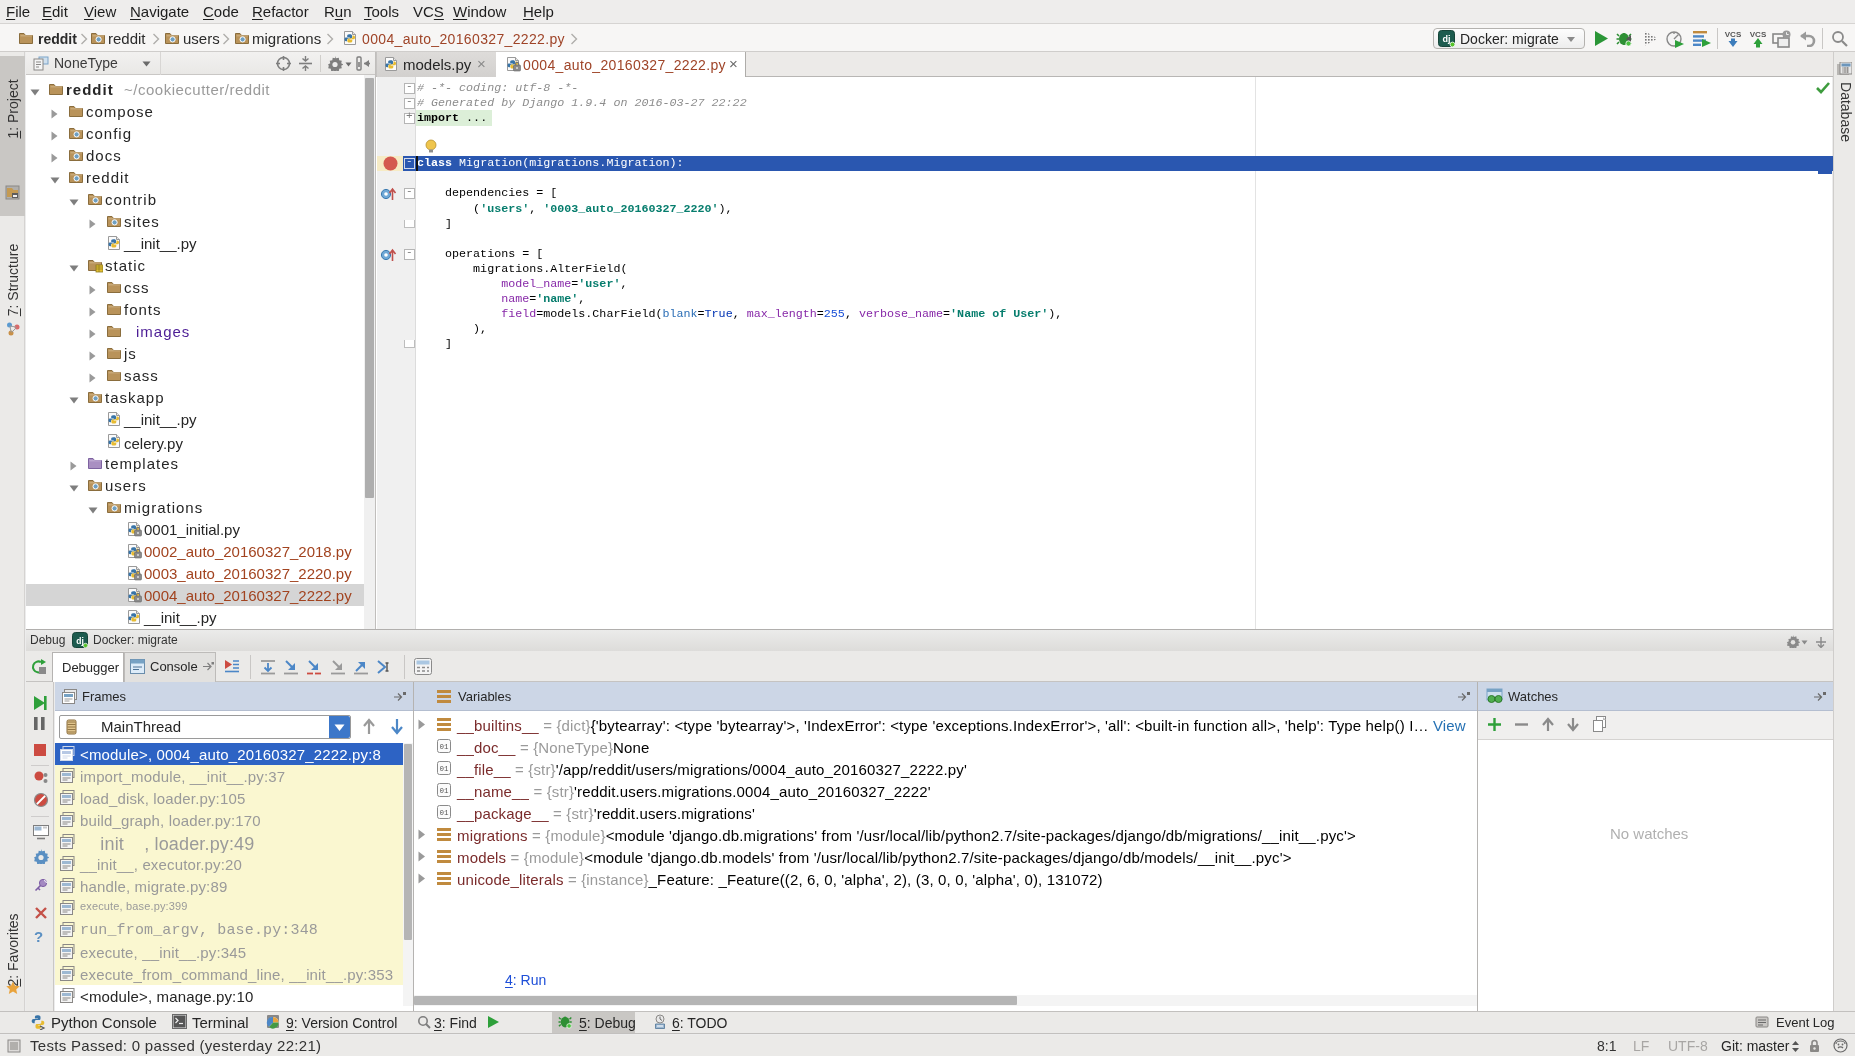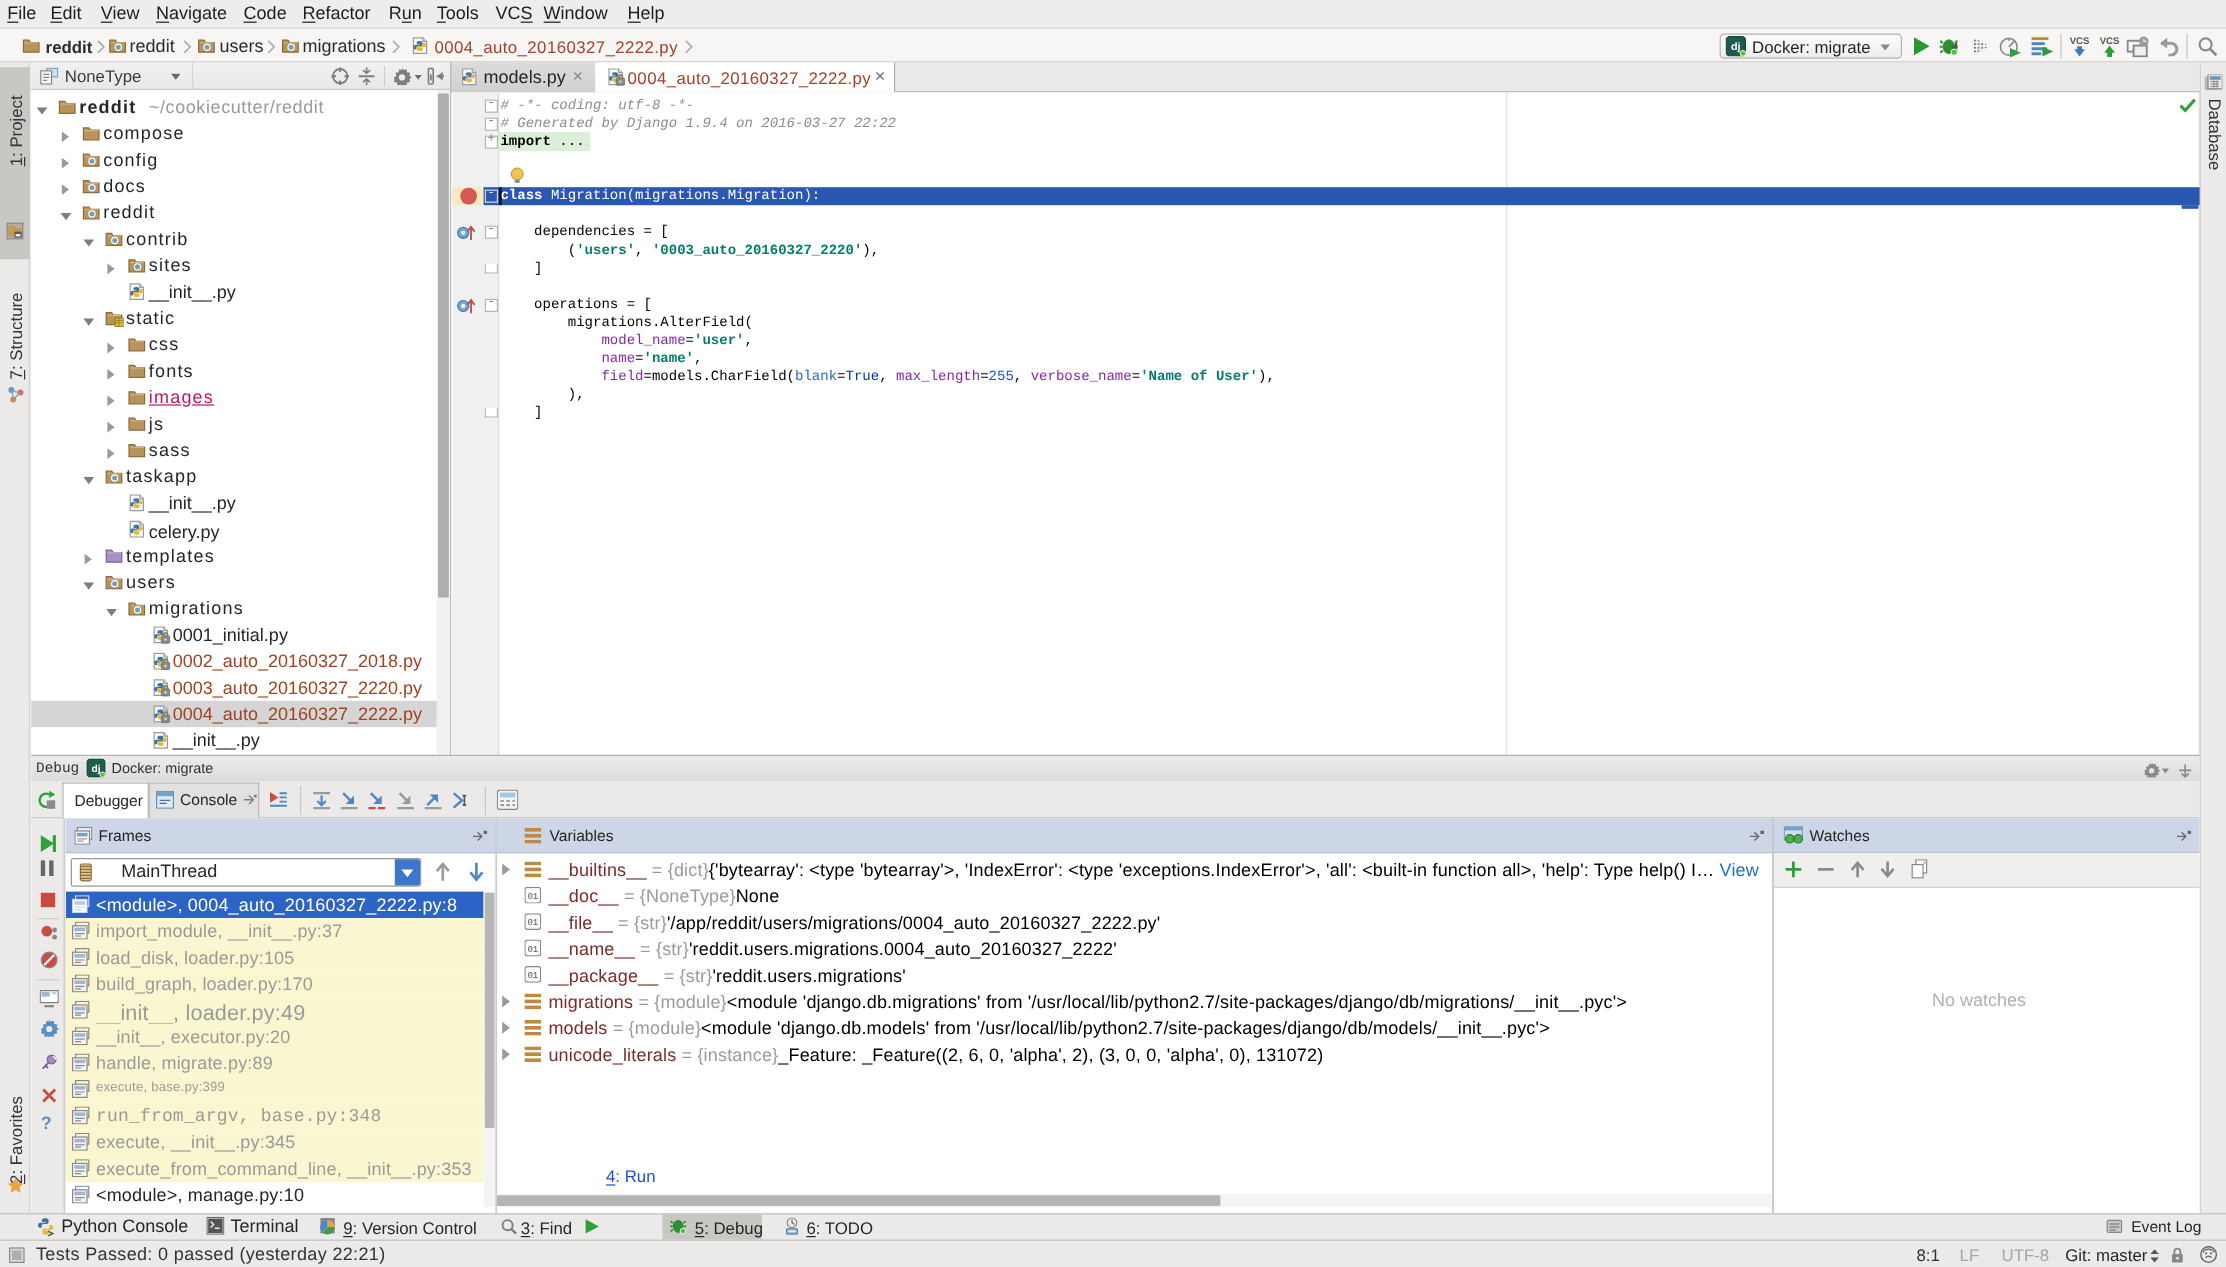--- a/index.html
+++ b/index.html
@@ -290,21 +290,21 @@
 <path d="M2.5 5.8 h11.5" stroke="#cfb285" stroke-width="1"></path>
   </svg>
 <div class="r" style="left:124px;top:301px;font-size:15px;letter-spacing:1px;color:#262626;">fonts</div>
 <svg class="abs" style="left:89px;top:329px" width="7" height="10" viewBox="0 0 7 10">
     <path d="M0.5 0.5 L6.5 5 L0.5 9.5 Z" fill="#9a9a9a"></path>
   </svg>
 <svg class="abs" style="left:106px;top:323px" width="16" height="16" viewBox="0 0 16 16">
 <path d="M1.5 3.5 h4.5 l1.5 2 h7 v8 h-13 z" fill="#b9935a" stroke="#8a6d3d" stroke-width="1"></path>
 <path d="M2.5 5.8 h11.5" stroke="#cfb285" stroke-width="1"></path>
   </svg>
-<div class="r" style="left:124px;top:323px;font-size:15px;letter-spacing:1px;color:#be185d;text-decoration:underline;">images</div>
+<div class="r" style="left:136px;top:323px;font-size:15px;letter-spacing:1px;color:#4c1d95;">images</div>
 <svg class="abs" style="left:89px;top:351px" width="7" height="10" viewBox="0 0 7 10">
     <path d="M0.5 0.5 L6.5 5 L0.5 9.5 Z" fill="#9a9a9a"></path>
   </svg>
 <svg class="abs" style="left:106px;top:345px" width="16" height="16" viewBox="0 0 16 16">
 <path d="M1.5 3.5 h4.5 l1.5 2 h7 v8 h-13 z" fill="#b9935a" stroke="#8a6d3d" stroke-width="1"></path>
 <path d="M2.5 5.8 h11.5" stroke="#cfb285" stroke-width="1"></path>
   </svg>
 <div class="r" style="left:124px;top:345px;font-size:15px;letter-spacing:1px;color:#262626;">js</div>
 <svg class="abs" style="left:89px;top:373px" width="7" height="10" viewBox="0 0 7 10">
     <path d="M0.5 0.5 L6.5 5 L0.5 9.5 Z" fill="#9a9a9a"></path>
@@ -496,21 +496,21 @@
 <div class="r mono" style="left:417px;top:293px;font-size:11.7px;line-height:13px;color:#000;">&nbsp;&nbsp;&nbsp;&nbsp;&nbsp;&nbsp;&nbsp;&nbsp;&nbsp;&nbsp;&nbsp;&nbsp;<span style="color:#8728a8">name</span>=<b style="color:#067d6d">'name'</b>,</div>
 <div class="r mono" style="left:417px;top:308px;font-size:11.7px;line-height:13px;color:#000;">&nbsp;&nbsp;&nbsp;&nbsp;&nbsp;&nbsp;&nbsp;&nbsp;&nbsp;&nbsp;&nbsp;&nbsp;<span style="color:#8728a8">field</span>=models.CharField(<span style="color:#2a6db5">blank</span>=<span style="color:#0033b3">True</span>, <span style="color:#8728a8">max_length</span>=<span style="color:#1a50d7">255</span>, <span style="color:#8728a8">verbose_name</span>=<b style="color:#067d6d">'Name of User'</b>),</div>
 <div class="r mono" style="left:417px;top:323px;font-size:11.7px;line-height:13px;color:#000;">&nbsp;&nbsp;&nbsp;&nbsp;&nbsp;&nbsp;&nbsp;&nbsp;),</div>
 <div class="r mono" style="left:417px;top:338px;font-size:11.7px;line-height:13px;color:#000;">&nbsp;&nbsp;&nbsp;&nbsp;]</div>
 <div class="abs" style="left:416px;top:156px;width:2px;height:15px;background:#111;"></div>
 <svg class="abs" style="left:1816px;top:82px" width="14" height="12" viewBox="0 0 14 12">
     <path d="M1 6 L5 10 L13 1" fill="none" stroke="#3e9c3e" stroke-width="2.6"></path>
   </svg>
 <div class="abs" style="left:1818px;top:171px;width:14px;height:3px;background:#2a57b0;"></div>
 <div class="abs" style="left:26px;top:629px;width:1807px;height:22px;background:linear-gradient(#ebebea,#dddcda);border-top:1px solid #b1afad;"></div>
-<div class="r" style="left:30px;top:633px;font-size:12px;color:#333;font-family:Liberation Mono, monospace;">Debug</div>
+<div class="r" style="left:30px;top:633px;font-size:12px;color:#333;">Debug</div>
 <svg class="abs" style="left:72px;top:632px" width="16" height="16" viewBox="0 0 16 16">
     <rect x="0.5" y="0.5" width="15" height="15" rx="3" fill="#1d5c4f" stroke="#164539"></rect>
     <text x="8" y="11.5" font-size="8.5" font-weight="bold" fill="#fff" text-anchor="middle" font-family="Liberation Sans">dj</text>
     <circle cx="13.5" cy="13.5" r="2.2" fill="#55c32a" stroke="#fff" stroke-width="0.7"></circle>
   </svg>
 <div class="r" style="left:93px;top:633px;font-size:12px;color:#333;">Docker: migrate</div>
 <svg class="abs" style="left:1786px;top:634px" width="14" height="14" viewBox="0 0 16 16">
     <path d="M8 1 l1.2 2.3 2.6-.6 .4 2.6 2.6.4 -.6 2.6 2.3 1.2 -2.3 1.2 .6 2.6 -2.6.4 -.4 2.6 -2.6 -.6 -1.2 2.3 -1.2 -2.3 -2.6.6 -.4 -2.6 -2.6 -.4 .6 -2.6 L1 9.5 3.3 8.3 2.7 5.7 5.3 5.3 5.7 2.7 8.3 3.3 Z" fill="#8a8a8a"></path>
     <circle cx="8" cy="9.5" r="2.6" fill="#e4e3e1"></circle>
   </svg>

